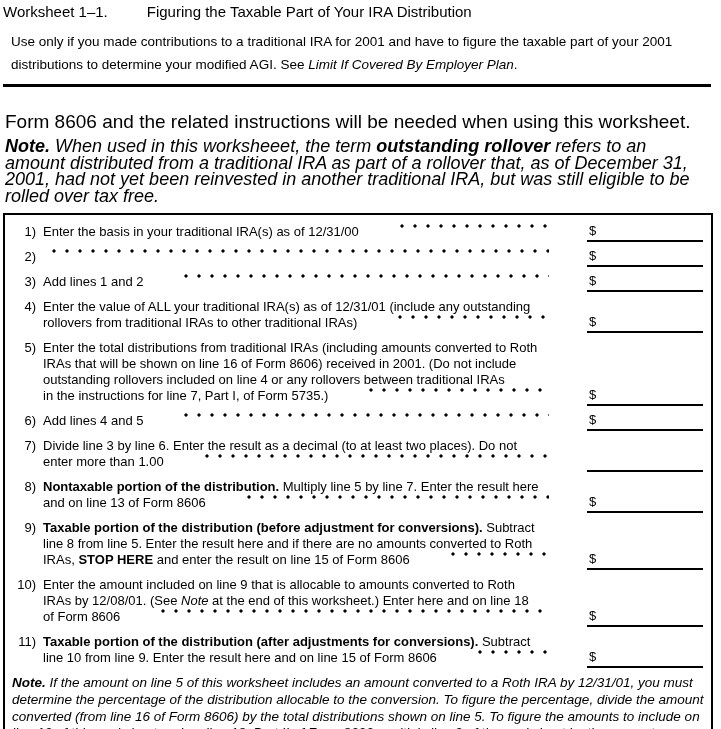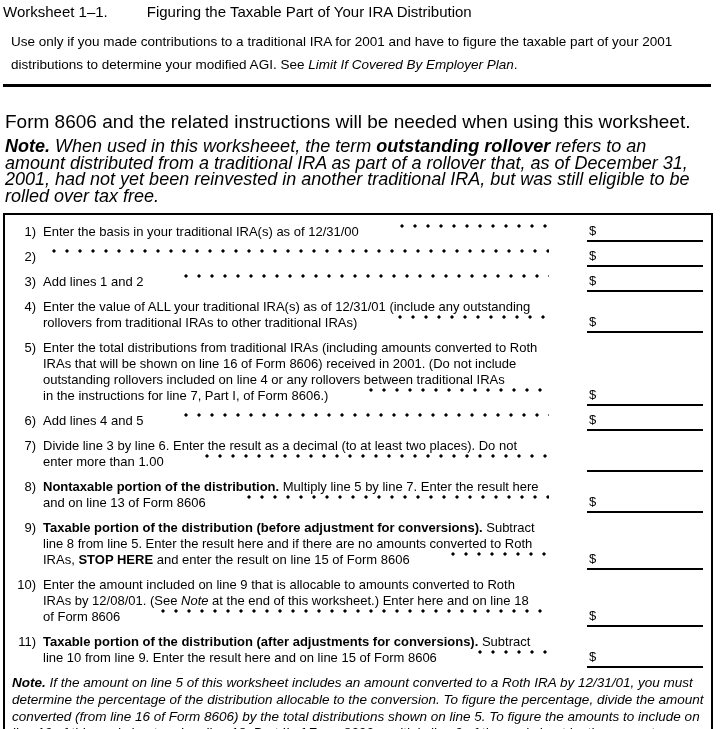--- a/index.html
+++ b/index.html
@@ -127,21 +127,21 @@
             </div>
           </div>
         </div>
         <div class="item">
           <div class="num">5)</div>
           <div class="ibody">
             <div class="tline"><span>Enter the total distributions from traditional IRAs (including amounts converted to Roth</span></div>
             <div class="tline"><span>IRAs that will be shown on line 16 of Form 8606) received in 2001. (Do not include</span></div>
             <div class="tline"><span>outstanding rollovers included on line 4 or any rollovers between traditional IRAs</span></div>
             <div class="tline last">
-              <span class="txt"><span>in the instructions for line 7, Part I, of Form 8606.)</span></span>
+              <span class="txt"><span>in the instructions for line 7, Part I, of Form 5735.)</span></span>
               <span class="dots"></span>
               <div class="amt"><span class="dollar">$</span><span></span></div>
             </div>
           </div>
         </div>
         <div class="item">
           <div class="num">6)</div>
           <div class="ibody">
             <div class="tline last">
               <span class="txt"><span>Add lines 4 and 5</span></span>

